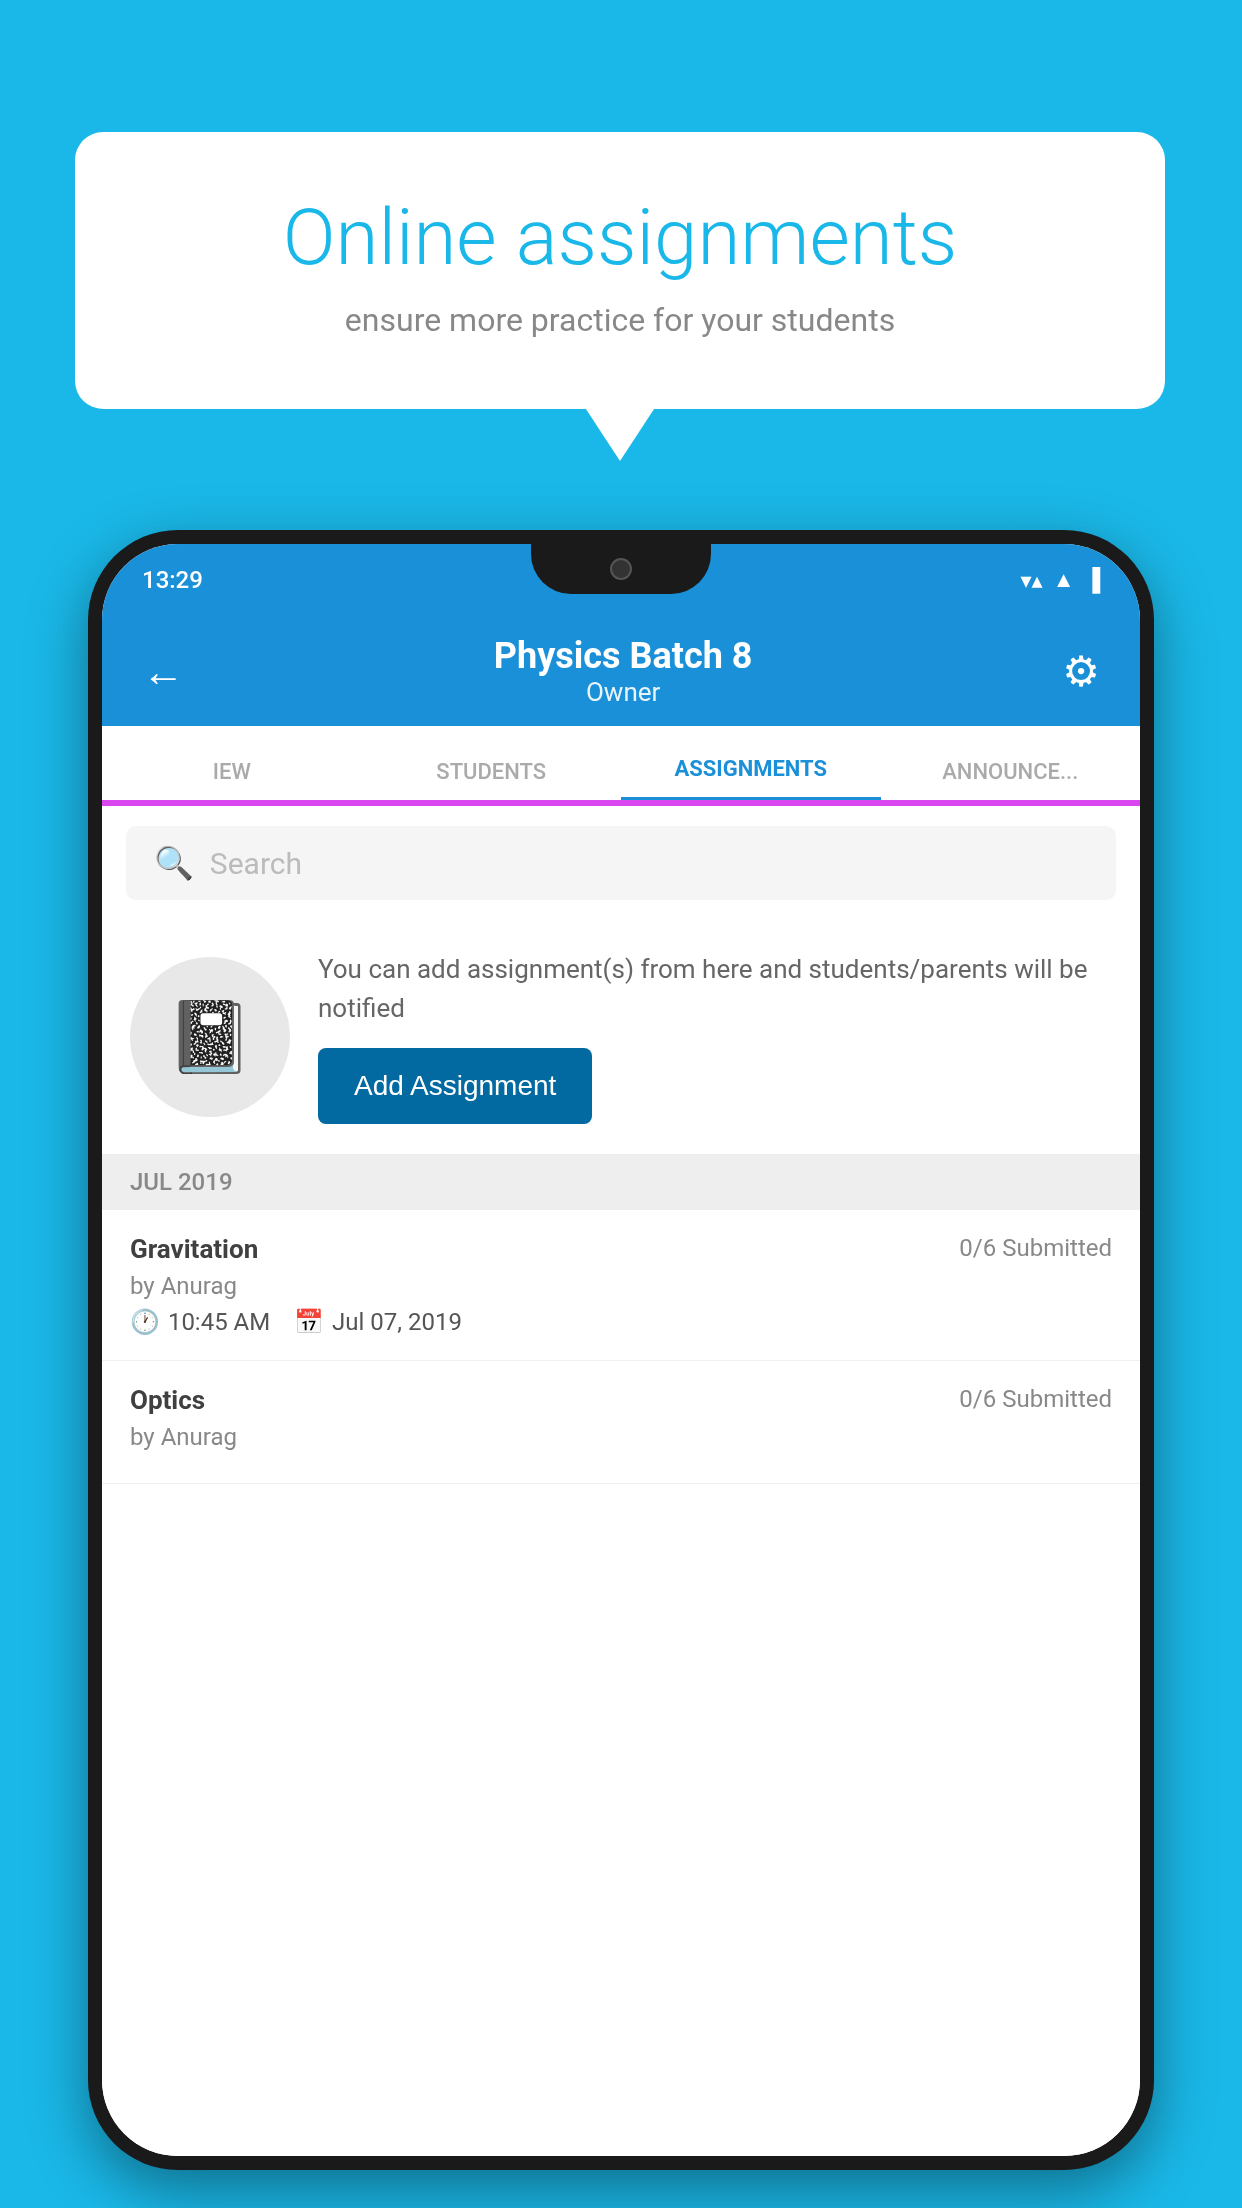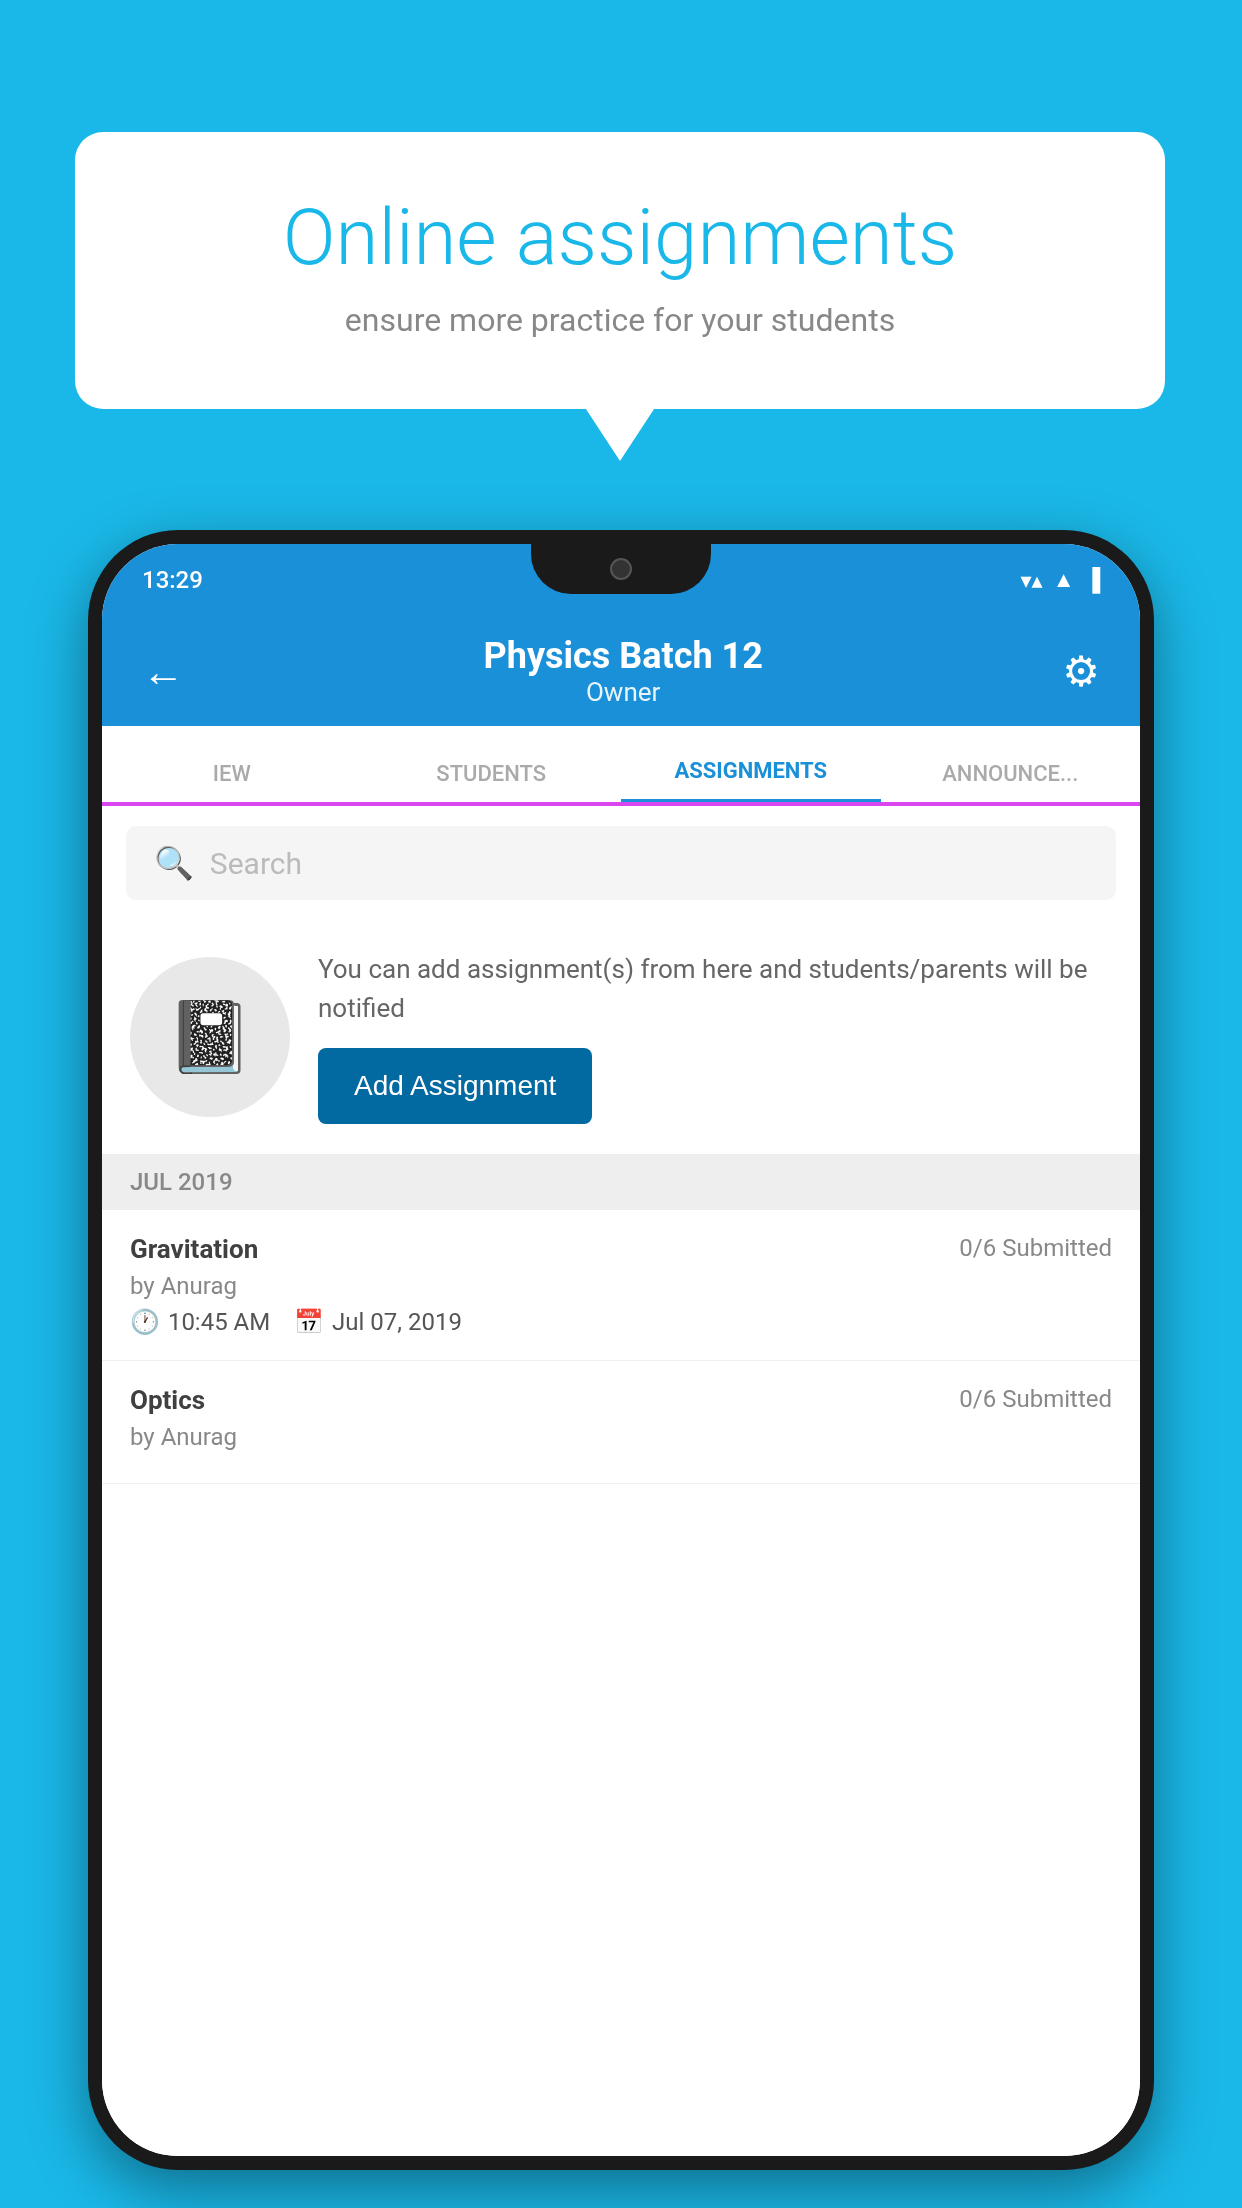--- a/index.html
+++ b/index.html
@@ -170,21 +170,21 @@
     
     .tabs-bar {
       position: absolute;
       top: 182px;
       left: 0;
       right: 0;
       height: 80px;
       background: white;
       display: flex;
       align-items: flex-end;
-      border-bottom: 4px solid #d946ef;
+      border-bottom: 6px solid #d946ef;
       overflow: hidden;
     }
 
     .tab-item {
       flex: 1;
       text-align: center;
       padding-bottom: 16px;
       font-size: 22px;
       font-weight: 500;
       color: #aaa;
@@ -373,21 +373,21 @@
       <div class="status-icons">
         <span class="wifi-icon">▾▴</span>
         <span class="signal-icon">▲</span>
         <span class="battery-icon">▐</span>
       </div>
     </div>
 
     <div class="app-header">
       <span class="back-btn">←</span>
       <div class="header-title-block">
-        <div class="header-title">Physics Batch 12</div>
+        <div class="header-title">Physics Batch 8</div>
         <div class="header-subtitle">Owner</div>
       </div>
       <span class="gear-btn">⚙</span>
     </div>
 
     <div class="tabs-bar">
       <div class="tab-item">IEW</div>
       <div class="tab-item">STUDENTS</div>
       <div class="tab-item active">ASSIGNMENTS</div>
       <div class="tab-item">ANNOUNCE...</div>

